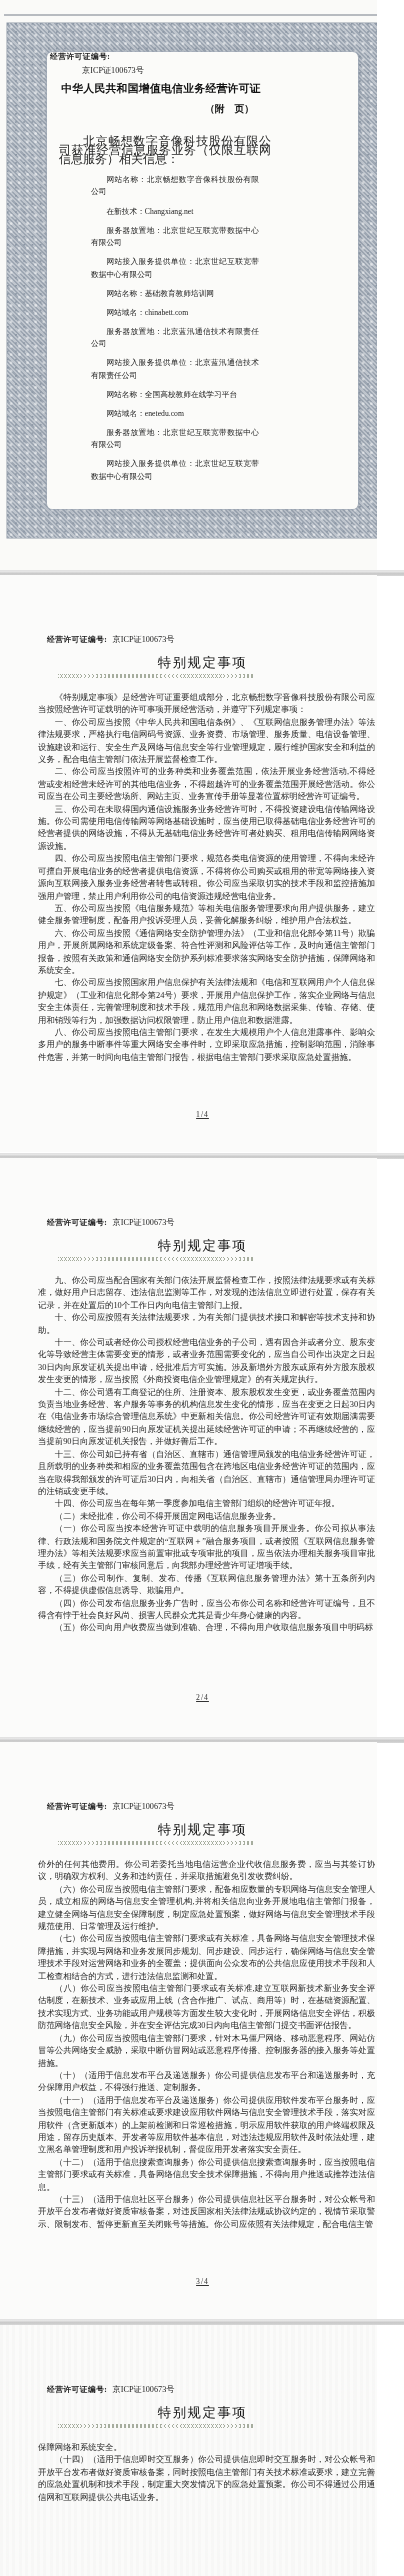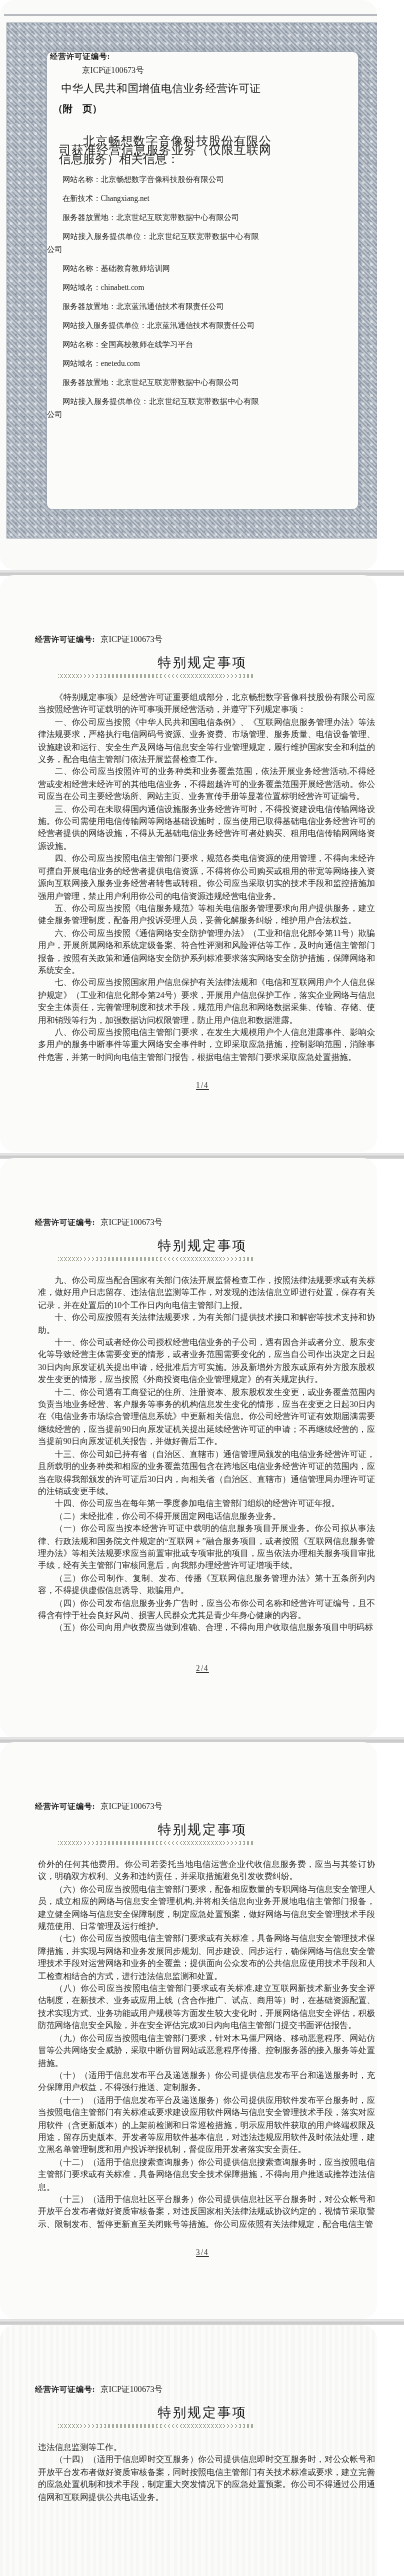--- a/index.html
+++ b/index.html
@@ -1,21 +1,21 @@
 <!DOCTYPE html>
 <html style="font-size:8.2px"><head>
 <meta charset="utf-8">
 <style>
   html,body{margin:0;padding:0;}
   body{
     width:405px;height:2873px;position:relative;background:#ffffff;
     font-family:"Liberation Serif","DejaVu Serif",serif;color:#222;
     -webkit-font-smoothing:antialiased;
   }
-  .page{position:absolute;left:0;width:377px;background:#fbfbfa;overflow:hidden;border-radius:15px;}
+  .page{position:absolute;left:0;width:377px;background:#fbfbfa;overflow:hidden;}
   #page1{top:0;height:570px;background:#fafaf8;}
   #page2{top:575px;height:577px;}
   #page3{top:1158px;height:580px;}
   #page4{top:1742px;height:577px;}
   #page5{top:2325px;height:549px;
     background-image:repeating-linear-gradient(90deg,rgba(0,0,0,0.015) 0 3.1px,transparent 3.1px 6.2px);}
   .divider{position:absolute;left:0;width:405px;height:5.2px;
     background:linear-gradient(180deg,#ececec 0%,#c7c7c7 55%,#d8d8d8 100%);
     border-top:0.5px solid #e2e2e2;}
   #div1{top:570px;} #div2{top:1153px;} #div3{top:1737px;} #div4{top:2319px;}
@@ -39,45 +39,45 @@
     background:
       radial-gradient(circle at 50% 50%, #76markup 0, transparent 0),
       radial-gradient(circle at 50% 50%, #7e8a99 0 4.1px, #98a2af 4.6px 8.2px, #b3bac4 8.8px 12.4px, #8f9aa8 13px 17.5px, #aab2bd 18px);}
   .corner.tl{left:0;top:0;} .corner.tr{right:0;top:0;}
   .corner.bl{left:0;bottom:0;} .corner.br{right:0;bottom:0;}
 
   
   .c-lic-label{position:absolute;left:50px;top:52px;font-size:7.7px;font-weight:bold;letter-spacing:0.5px;}
   .c-lic-num{position:absolute;left:82px;top:65px;font-size:8.2px;}
   .c-title{position:absolute;left:53px;top:82px;width:216px;text-align:center;
-    font-size:10.8px;font-weight:normal;letter-spacing:0.3px;color:#111;}
-  .c-subtitle{position:absolute;left:53px;top:103px;width:216px;text-align:left;
+    font-size:10.8px;font-weight:bold;letter-spacing:0.3px;color:#111;}
+  .c-subtitle{position:absolute;left:38px;top:103px;width:216px;text-align:right;
     font-size:9.8px;font-weight:bold;color:#111;}
   .c-intro{position:absolute;left:59px;top:137px;width:212px;font-size:12px;line-height:9px;
     text-align:justify;}
   .c-intro p{margin:0;text-indent:2em;}
   .c-entries{position:absolute;left:47px;top:174px;width:212px;font-size:7.7px;line-height:12.4px;
     text-align:justify;}
-  .c-entries p{margin:0 0 6.7px 0;text-indent:2em;}
-
-  
-  .lic-row{position:absolute;left:35px;top:59px;font-size:7.7px;}
+  .c-entries p{margin:0 0 6.7px 0;text-indent:2em;padding-left:44px;}
+
+  
+  .lic-row{position:absolute;left:47px;top:59px;font-size:7.7px;}
   .lic-row .lbl{font-weight:bold;letter-spacing:0.5px;}
   .lic-row .num{font-size:8.2px;margin-left:5.2px;}
   .s-title{position:absolute;left:0;top:79px;width:405px;text-align:center;
     font-size:13.4px;font-weight:normal;letter-spacing:1.5px;color:#161616;}
   .zigzag{position:absolute;left:58px;top:99px;width:195px;height:3.6px;opacity:.85;
     background-image:
       repeating-linear-gradient(115deg,#98a08f 0 0.8px,transparent 0.8px 3.6px),
       repeating-linear-gradient(65deg,#98a08f 0 0.8px,transparent 0.8px 3.6px);}
   .s-body{position:absolute;left:38px;top:117px;width:337px;font-size:8.4px;line-height:12.4px;
     text-align:justify;color:#1e1e1e;}
   .s-body p{margin:0;text-indent:2em;}
   .s-body p.cont{text-indent:0;}
-  .pnum{position:absolute;left:0;top:506px;width:405px;text-align:center;
+  .pnum{position:absolute;left:0;top:535px;width:405px;text-align:center;
     font-size:7.7px;letter-spacing:1px;color:#333;text-decoration:underline;}
 </style>
 </head>
 <body>
 
 <div class="page" id="page1">
   <div class="scan-edge"></div>
   <div class="frame">
     <div class="corner tl"></div>
     <div class="corner tr"></div>
@@ -184,18 +184,18 @@
 <div class="divider" id="div4"></div>
 
 <div class="page" id="page5">
   <div class="lic-row">
     <span class="lbl">经营许可证编号:</span><span class="num">京ICP证100673号</span>
   </div>
   <div class="s-title">特别规定事项</div>
   <div class="zigzag"></div>
   <div class="s-body">
 
-  <p class="para cont">违法信息监测等工作。</p>
+  <p class="para cont">保障网络和系统安全。</p>
       <p class="para">（十四）（适用于信息即时交互服务）你公司提供信息即时交互服务时，对公众帐号和开放平台发布者做好资质审核备案，同时按照电信主管部门有关技术标准或要求，建立完善的应急处置机制和技术手段，制定重大突发情况下的应急处置预案。你公司不得通过公用通信网和互联网提供公共电话业务。</p>
     </div>
 
 </div>
 
 
 </body></html>

